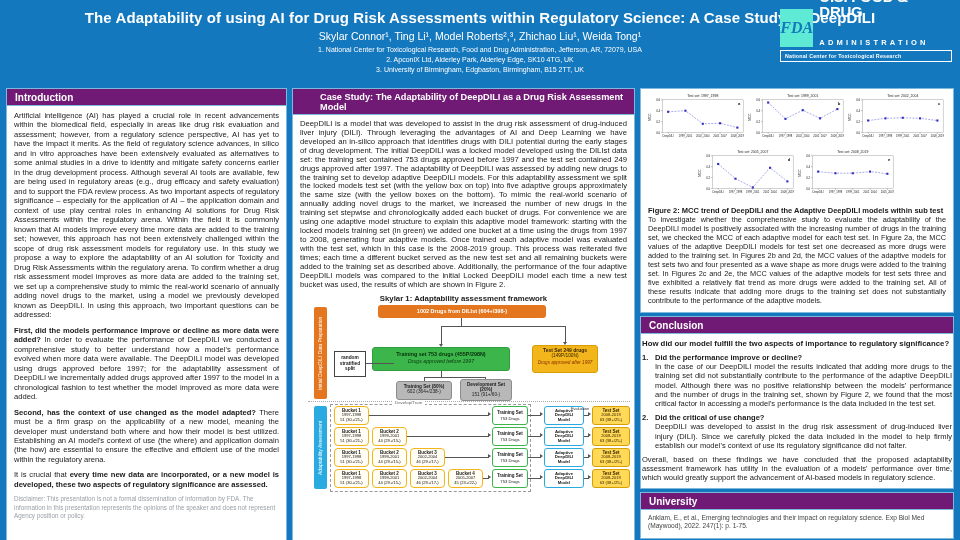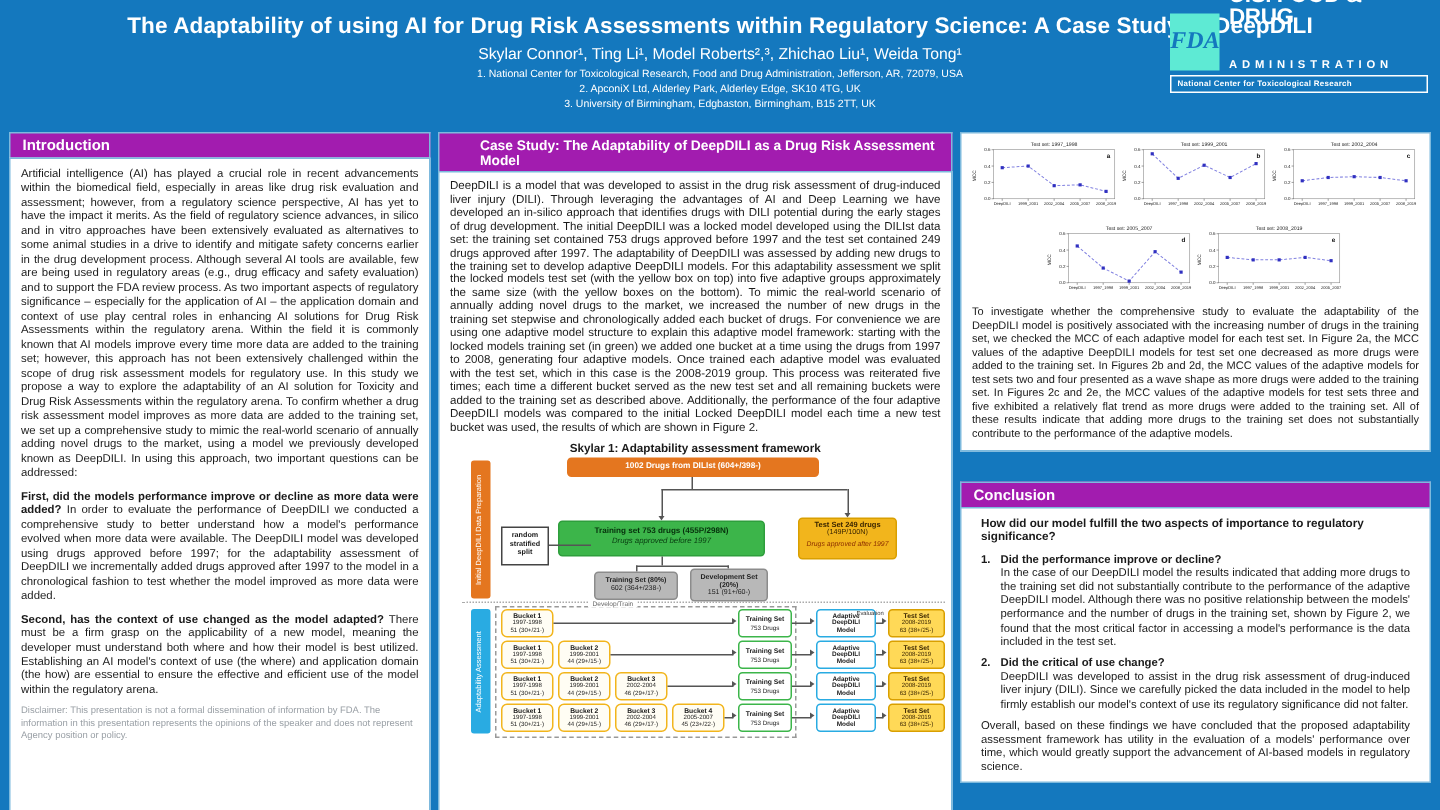--- a/index.html
+++ b/index.html
@@ -18,21 +18,21 @@
   .fda .txt{padding-left:6px;display:flex;flex-direction:column;justify-content:flex-end;}
   .fda .l1{font-size:15px;font-weight:bold;letter-spacing:-.3px;line-height:1.05;}
   .fda .l2{font-size:7.5px;letter-spacing:3.2px;font-weight:bold;margin-top:18px;}
   .fda .row2{border:1px solid #fff;margin-top:3px;font-size:5.3px;font-weight:bold;padding:2px 4px;letter-spacing:.2px;}
 
   
   .col{position:absolute;top:88px;}
   .col-left{left:6px;width:281px;}
   .col-mid{left:292px;width:343px;}
   .col-right{left:640px;width:314px;}
-  .sec-bar{background:#a21caf;border:1px solid #7DB9DD;border-bottom:none;color:#fff;font-weight:bold;padding:3px 8px 2px 8px;}
+  .sec-bar{background:#701a75;border:1px solid #7DB9DD;border-bottom:none;color:#fff;font-weight:bold;padding:3px 8px 2px 8px;}
   .sec-bar.s10{font-size:10px;}
   .sec-bar.s9{font-size:9.2px;padding-left:27px;}
   .sec-box{background:#fff;border:1px solid #7DB9DD;color:#1a1a1a;}
 
   
   .intro-box{height:424px;padding:5px 7px;font-size:7.6px;line-height:1.25;text-align:justify;}
   .jp{margin:0 0 6px 0;}
   .disc{color:#9aa0a6;font-size:6.3px;line-height:1.3;text-align:left;margin-top:4px;}
 
   
@@ -84,29 +84,29 @@
   .testbox{position:absolute;top:0;height:19px;background:#FFD957;border:1px solid #D99F00;border-radius:3px;
            text-align:center;font-size:4.1px;padding-top:1.5px;line-height:1.18;color:#3a2500;}
   .testbox .l1{font-weight:bold;font-size:4.5px;}
   .evlabel{position:absolute;font-size:3.9px;color:#333;}
 
   
   .charts-box{padding:3px 2px 4px 2px;}
   .chartrow{display:flex;justify-content:center;}
   .fig2-cap{font-weight:bold;font-size:7.5px;margin:2px 5px 1px 5px;}
   .fig2-txt{font-size:7.35px;line-height:1.22;text-align:justify;margin:0 5px 2px 5px;}
-  .concl-box{padding:5px 13px;font-size:7.55px;line-height:1.22;text-align:justify;}
+  .concl-box{padding:5px 1px;font-size:7.55px;line-height:1.22;text-align:justify;}
   .concl-q{font-weight:bold;font-size:7.8px;margin-bottom:5px;text-align:left;}
   .citem{display:flex;margin-bottom:5px;}
   .citem .num{font-weight:bold;width:13px;flex:none;}
   .citem .tt{font-weight:bold;}
   .overall{margin-top:2px;}
   .ref-box{padding:4px 7px;font-size:6.6px;line-height:1.3;color:#444;}
   .ref-item{margin-bottom:3.5px;text-align:left;}
-  .mt3{margin-top:20px;}
+  .mt3{margin-top:3px;}
 </style>
 </head>
 <body>
 
 <div class="poster">
 
   <div class="hdr">
     <div class="title">The Adaptability of using AI for Drug Risk Assessments within Regulatory Science: A Case Study of DeepDILI</div>
     <div class="authors">Skylar Connor¹, Ting Li¹, Model Roberts²,³, Zhichao Liu¹, Weida Tong¹</div>
     <div class="affil">
@@ -125,20 +125,21 @@
       <div class="row2">National Center for Toxicological Research</div>
     </div>
   </div>
 
   <div class="col col-left">
     <div class="sec-bar s10">Introduction</div>
     <div class="sec-box intro-box">
       <p class="jp">Artificial intelligence (AI) has played a crucial role in recent advancements within the biomedical field, especially in areas like drug risk evaluation and assessment; however, from a regulatory science perspective, AI has yet to have the impact it merits. As the field of regulatory science advances, in silico and in vitro approaches have been extensively evaluated as alternatives to some animal studies in a drive to identify and mitigate safety concerns earlier in the drug development process. Although several AI tools are available, few are being used in regulatory areas (e.g., drug efficacy and safety evaluation) and to support the FDA review process. As two important aspects of regulatory significance – especially for the application of AI – the application domain and context of use play central roles in enhancing AI solutions for Drug Risk Assessments within the regulatory arena. Within the field it is commonly known that AI models improve every time more data are added to the training set; however, this approach has not been extensively challenged within the scope of drug risk assessment models for regulatory use. In this study we propose a way to explore the adaptability of an AI solution for Toxicity and Drug Risk Assessments within the regulatory arena. To confirm whether a drug risk assessment model improves as more data are added to the training set, we set up a comprehensive study to mimic the real-world scenario of annually adding novel drugs to the market, using a model we previously developed known as DeepDILI. In using this approach, two important questions can be addressed:</p>
       <p class="jp"><b>First, did the models performance improve or decline as more data were added?</b><span> In order to evaluate the performance of DeepDILI we conducted a comprehensive study to better understand how a model's performance evolved when more data were available. The DeepDILI model was developed using drugs approved before 1997; for the adaptability assessment of DeepDILI we incrementally added drugs approved after 1997 to the model in a chronological fashion to test whether the model improved as more data were added.</span></p>
       <p class="jp"><b>Second, has the context of use changed as the model adapted?</b><span> There must be a firm grasp on the applicability of a new model, meaning the developer must understand both where and how their model is best utilized. Establishing an AI model's context of use (the where) and application domain (the how) are essential to ensure the effective and efficient use of the model within the regulatory arena.</span></p>
+      <p class="jp"><span>It is crucial that </span><b>every time new data are incorporated, or a new model is developed, these two aspects of regulatory significance are assessed.</b></p>
       <div class="disc">Disclaimer: This presentation is not a formal dissemination of information by FDA. The information in this presentation represents the opinions of the speaker and does not represent Agency position or policy.</div>
     </div>
   </div>
 
   <div class="col col-mid">
     <div class="sec-bar s9">Case Study: The Adaptability of DeepDILI as a Drug Risk Assessment Model</div>
     <div class="sec-box case-box">
       <div>DeepDILI is a model that was developed to assist in the drug risk assessment of drug-induced liver injury (DILI). Through leveraging the advantages of AI and Deep Learning we have developed an in-silico approach that identifies drugs with DILI potential during the early stages of drug development. The initial DeepDILI was a locked model developed using the DILIst data set: the training set contained 753 drugs approved before 1997 and the test set contained 249 drugs approved after 1997. The adaptability of DeepDILI was assessed by adding new drugs to the training set to develop adaptive DeepDILI models. For this adaptability assessment we split the locked models test set (with the yellow box on top) into five adaptive groups approximately the same size (with the yellow boxes on the bottom). To mimic the real-world scenario of annually adding novel drugs to the market, we increased the number of new drugs in the training set stepwise and chronologically added each bucket of drugs. For convenience we are using one adaptive model structure to explain this adaptive model framework: starting with the locked models training set (in green) we added one bucket at a time using the drugs from 1997 to 2008, generating four adaptive models. Once trained each adaptive model was evaluated with the test set, which in this case is the 2008-2019 group. This process was reiterated five times; each time a different bucket served as the new test set and all remaining buckets were added to the training set as described above. Additionally, the performance of the four adaptive DeepDILI models was compared to the initial Locked DeepDILI model each time a new test bucket was used, the results of which are shown in Figure 2.</div>
       <div class="fig-cap">Skylar 1: Adaptability assessment framework</div>
 
@@ -476,20 +477,21 @@
               <text x="94" y="46.5" font-size="2.8" text-anchor="middle" fill="#222">2005_2007</text>
               <polyline points="22,24.43333333333333 40,26.133333333333333 58,26.133333333333333 76,24.43333333333333 94,26.699999999999996" fill="none" stroke="#8080E0" stroke-width="0.7" stroke-dasharray="2 1.3"></polyline>
               <rect x="20.9" y="23.33333333333333" width="2.2" height="2.2" fill="#3030C0"></rect>
               <rect x="38.9" y="25.03333333333333" width="2.2" height="2.2" fill="#3030C0"></rect>
               <rect x="56.9" y="25.03333333333333" width="2.2" height="2.2" fill="#3030C0"></rect>
               <rect x="74.9" y="23.33333333333333" width="2.2" height="2.2" fill="#3030C0"></rect>
               <rect x="92.9" y="25.599999999999994" width="2.2" height="2.2" fill="#3030C0"></rect>
             </svg>
           </div>
       </div>
+      <div class="fig2-cap">Figure 2: MCC trend of DeepDILI and the Adaptive DeepDILI models within sub test</div>
       <div class="fig2-txt">To investigate whether the comprehensive study to evaluate the adaptability of the DeepDILI model is positively associated with the increasing number of drugs in the training set, we checked the MCC of each adaptive model for each test set. In Figure 2a, the MCC values of the adaptive DeepDILI models for test set one decreased as more drugs were added to the training set. In Figures 2b and 2d, the MCC values of the adaptive models for test sets two and four presented as a wave shape as more drugs were added to the training set. In Figures 2c and 2e, the MCC values of the adaptive models for test sets three and five exhibited a relatively flat trend as more drugs were added to the training set. All of these results indicate that adding more drugs to the training set does not substantially contribute to the performance of the adaptive models.</div>
     </div>
 
     <div class="sec-bar s10 mt3">Conclusion</div>
     <div class="sec-box concl-box">
       <div class="concl-q">How did our model fulfill the two aspects of importance to regulatory significance?</div>
       <div id="conclItems">
           <div class="citem">
             <div class="num">1.</div>
             <div>

